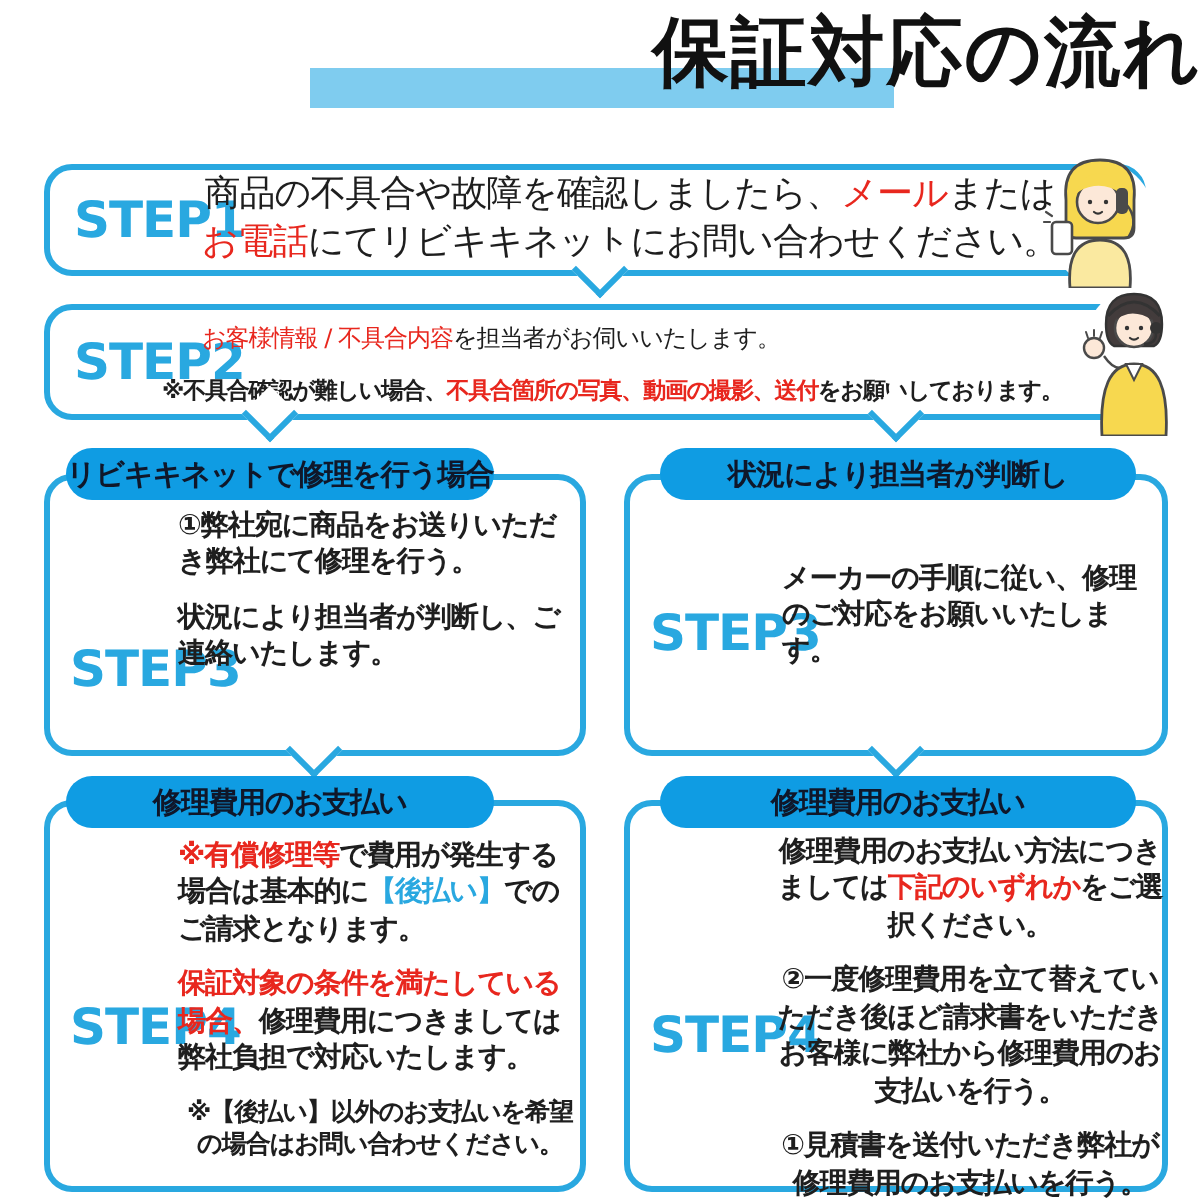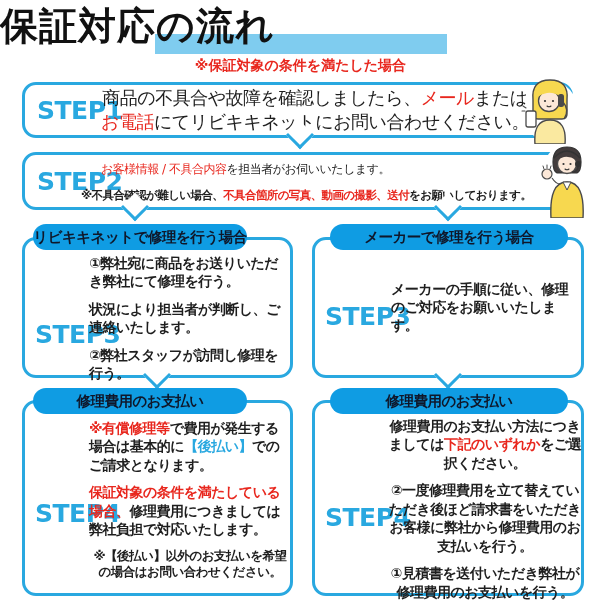--- a/index.html
+++ b/index.html
@@ -7,21 +7,21 @@
     --pill:#0F9CE3;
     --red:#E8271E;
     --bar:#7FCCEF;
     --ink:#1E1E1E;
   }
   *{margin:0;padding:0;box-sizing:border-box;}
   body{background:#fff;font-family:"DejaVu Sans","Liberation Sans",sans-serif;}
   .canvas{position:relative;width:601px;height:601px;background:#fff;overflow:hidden;color:var(--ink);}
 
   
-  .title-wrap{position:absolute;left:0;top:6px;width:601px;text-align:left;}
+  .title-wrap{position:absolute;left:0;top:6px;width:601px;text-align:right;}
   .title-bar{position:absolute;left:155px;top:28px;width:292px;height:20px;background:var(--bar);z-index:0;}
   .title{position:relative;z-index:1;font-size:38px;font-weight:900;letter-spacing:1px;color:#111;line-height:1.1;}
   .subtitle{position:absolute;left:0;top:57px;width:601px;text-align:center;font-size:14px;font-weight:bold;color:var(--red);}
 
   
   .bubble{position:absolute;background:#fff;border:3px solid var(--blue);border-radius:14px;z-index:1;}
   .tail{position:absolute;width:20px;height:20px;background:#fff;border-right:3px solid var(--blue);border-bottom:3px solid var(--blue);transform:rotate(45deg);z-index:3;}
 
   .step-label{position:absolute;color:var(--blue);font-weight:800;font-size:25px;letter-spacing:-0.5px;}
 
@@ -69,21 +69,20 @@
 </style>
 </head>
 <body>
 
 <div class="canvas">
 
   <div class="title-wrap">
     <div class="title-bar"></div>
     <div class="title">保証対応の流れ</div>
   </div>
-  <div class="subtitle">※保証対象の条件を満たした場合</div>
 
   <section class="bubble box-step1">
     <div class="step-label">STEP1</div>
     <div class="txt"><span>商品の不具合や故障を確認しましたら、</span><span class="red">メール</span><span>または</span><br><span class="red">お電話</span><span>にてリビキキネットにお問い合わせください。</span></div>
   </section>
   <div class="tail" style="left:290px;top:125px;"></div>
 
   <svg class="illus" style="left:518px;top:74px;width:64px;height:70px;" viewBox="0 0 64 70">
     <ellipse cx="33" cy="38" rx="27" ry="31" fill="#fff"></ellipse>
     <path d="M15 26 Q13 6 32 6 Q51 6 49 26 L49 40 Q49 45 44 45 L20 45 Q15 45 15 40 Z" fill="#F7D84F" stroke="#4a4a4a" stroke-width="1.4"></path>
@@ -124,36 +123,35 @@
     <path d="M8 29 l-1 -3 M11 28 l0 -3 M14 29 l1 -3" stroke="#4a4a4a" stroke-width="1" stroke-linecap="round"></path>
     <path d="M16 38 Q20 44 24 44" stroke="#4a4a4a" stroke-width="1.2" fill="none"></path>
   </svg>
 
   <div class="pill" style="left:33px;top:224px;width:214px;">リビキキネットで修理を行う場合</div>
   <section class="bubble colbox box-l3">
     <div class="step-label">STEP3</div>
     <div class="body">
       <p>①弊社宛に商品をお送りいただき弊社にて修理を行う。</p>
       <p>状況により担当者が判断し、ご連絡いたします。</p>
-      <p>②弊社スタッフが訪問し修理を行う。</p>
     </div>
   </section>
   <div class="tail" style="left:147px;top:365px;"></div>
 
   <div class="pill" style="left:33px;top:388px;width:214px;">修理費用のお支払い</div>
   <section class="bubble colbox box-l4">
     <div class="step-label">STEP4</div>
     <div class="body">
       <p><span class="red">※有償修理等</span><span>で費用が発生する場合は基本的に</span><span class="blue-txt">【後払い】</span><span>でのご請求となります。</span></p>
       <p><span class="red">保証対象の条件を満たしている場合、</span><span>修理費用につきましては弊社負担で対応いたします。</span></p>
       <p class="small">※【後払い】以外のお支払いを希望の場合はお問い合わせください。</p>
     </div>
   </section>
 
-  <div class="pill" style="left:330px;top:224px;width:238px;">メーカーで修理を行う場合</div>
+  <div class="pill" style="left:330px;top:224px;width:238px;">状況により担当者が判断し</div>
   <section class="bubble colbox box-r3">
     <div class="step-label">STEP3</div>
     <div class="body">
       <p>メーカーの手順に従い、修理のご対応をお願いいたします。</p>
     </div>
   </section>
   <div class="tail" style="left:438px;top:365px;"></div>
 
   <div class="pill" style="left:330px;top:388px;width:238px;">修理費用のお支払い</div>
   <section class="bubble colbox box-r4">

